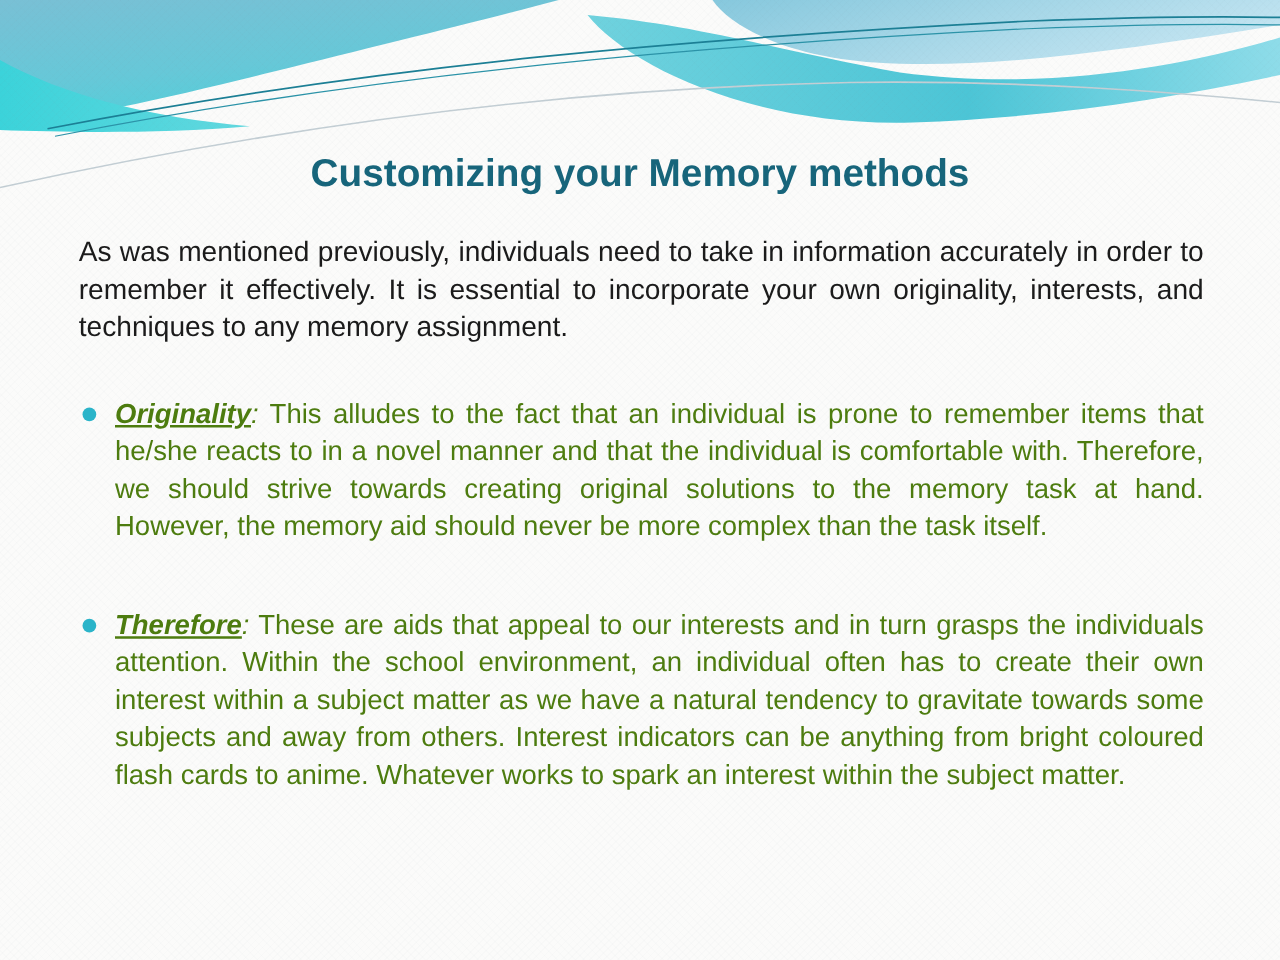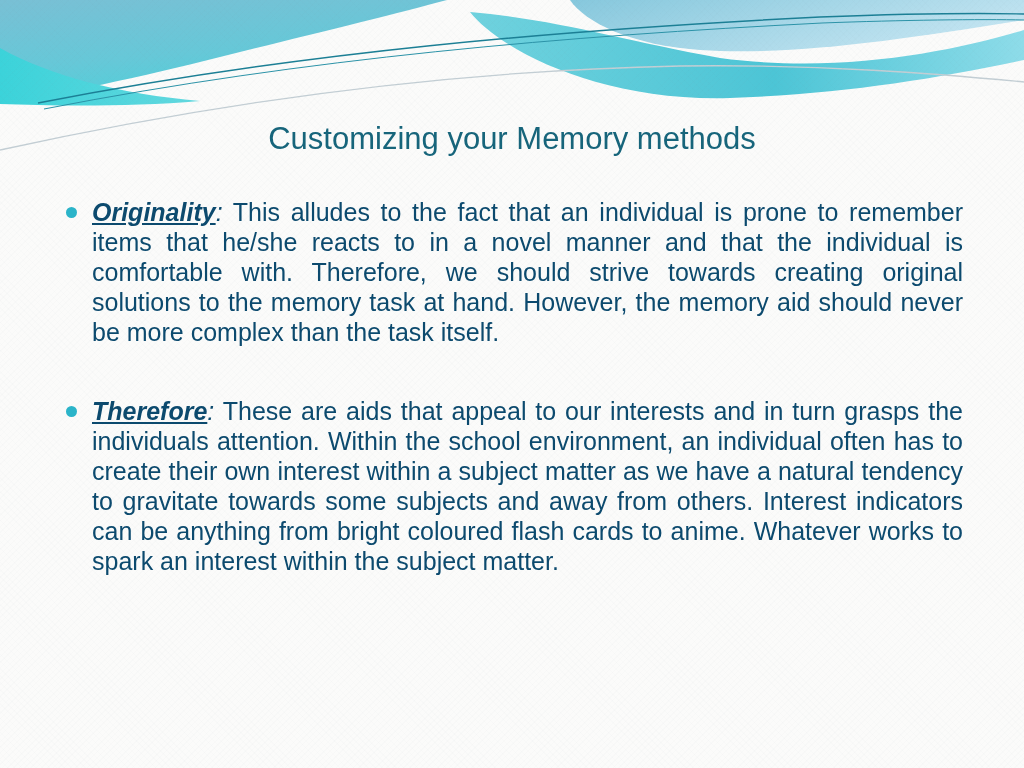--- a/index.html
+++ b/index.html
@@ -36,43 +36,43 @@
     top: 0;
     left: 0;
     right: 0;
     z-index: 2;
   }
   .title {
     margin: 120px 40px 0;
     text-align: center;
     font-size: 31px;
     line-height: 38px;
-    font-weight: 400;
+    font-weight: 700;
     color: #17657b;
     letter-spacing: 0px;
   }
   .intro {
     margin: 29px 61px 0 63px;
     font-size: 22.5px;
     line-height: 30px;
     color: #1b1b1b;
     text-align: justify;
     text-align-last: left;
   }
   .bullets {
     list-style: none;
     margin: 39px 61px 0 63px;
     padding: 0;
   }
   .bullet {
     position: relative;
     padding-left: 29px;
-    font-size: 25px;
+    font-size: 22px;
     line-height: 30px;
-    color: #0c4a6e;
+    color: #4d7c0f;
     text-align: justify;
     text-align-last: left;
   }
   .bullet + .bullet {
     margin-top: 49px;
   }
   .dot {
     position: absolute;
     left: 3px;
     top: 10px;
@@ -128,20 +128,21 @@
     <path d="M0,150 C 250,95 480,70 680,66 C 820,64 940,74 1024,82" fill="none" stroke="#c3ced4" stroke-width="1.3"></path>
 
     <path d="M38,103 C 300,52 560,30 820,17 C 900,14 980,13 1024,14" fill="none" stroke="#1b7f95" stroke-width="1.4"></path>
     <path d="M44,109 C 306,58 566,36 822,23 C 902,20 982,19 1024,20" fill="none" stroke="#2b93a8" stroke-width="1"></path>
   </svg>
 
   <main class="content">
 
     <h1 class="title">Customizing your Memory methods</h1>
 
+    <p class="intro">As was mentioned previously,  individuals need to take in information accurately in order to remember it effectively. It is essential to incorporate your own originality, interests, and techniques to any memory assignment.</p>
 
     <ul class="bullets">
 
       <li class="bullet">
         <span class="dot"></span>
         <span class="term">Originality</span><span class="sep">:</span>
         <span class="body-text">This alludes to the fact that an individual is prone to remember items that he/she reacts to in a novel manner and that the individual is comfortable with. Therefore, we should strive towards creating original solutions to the memory task at hand. However, the memory aid should never be more complex than the task itself.</span>
       </li>
 
       <li class="bullet">

